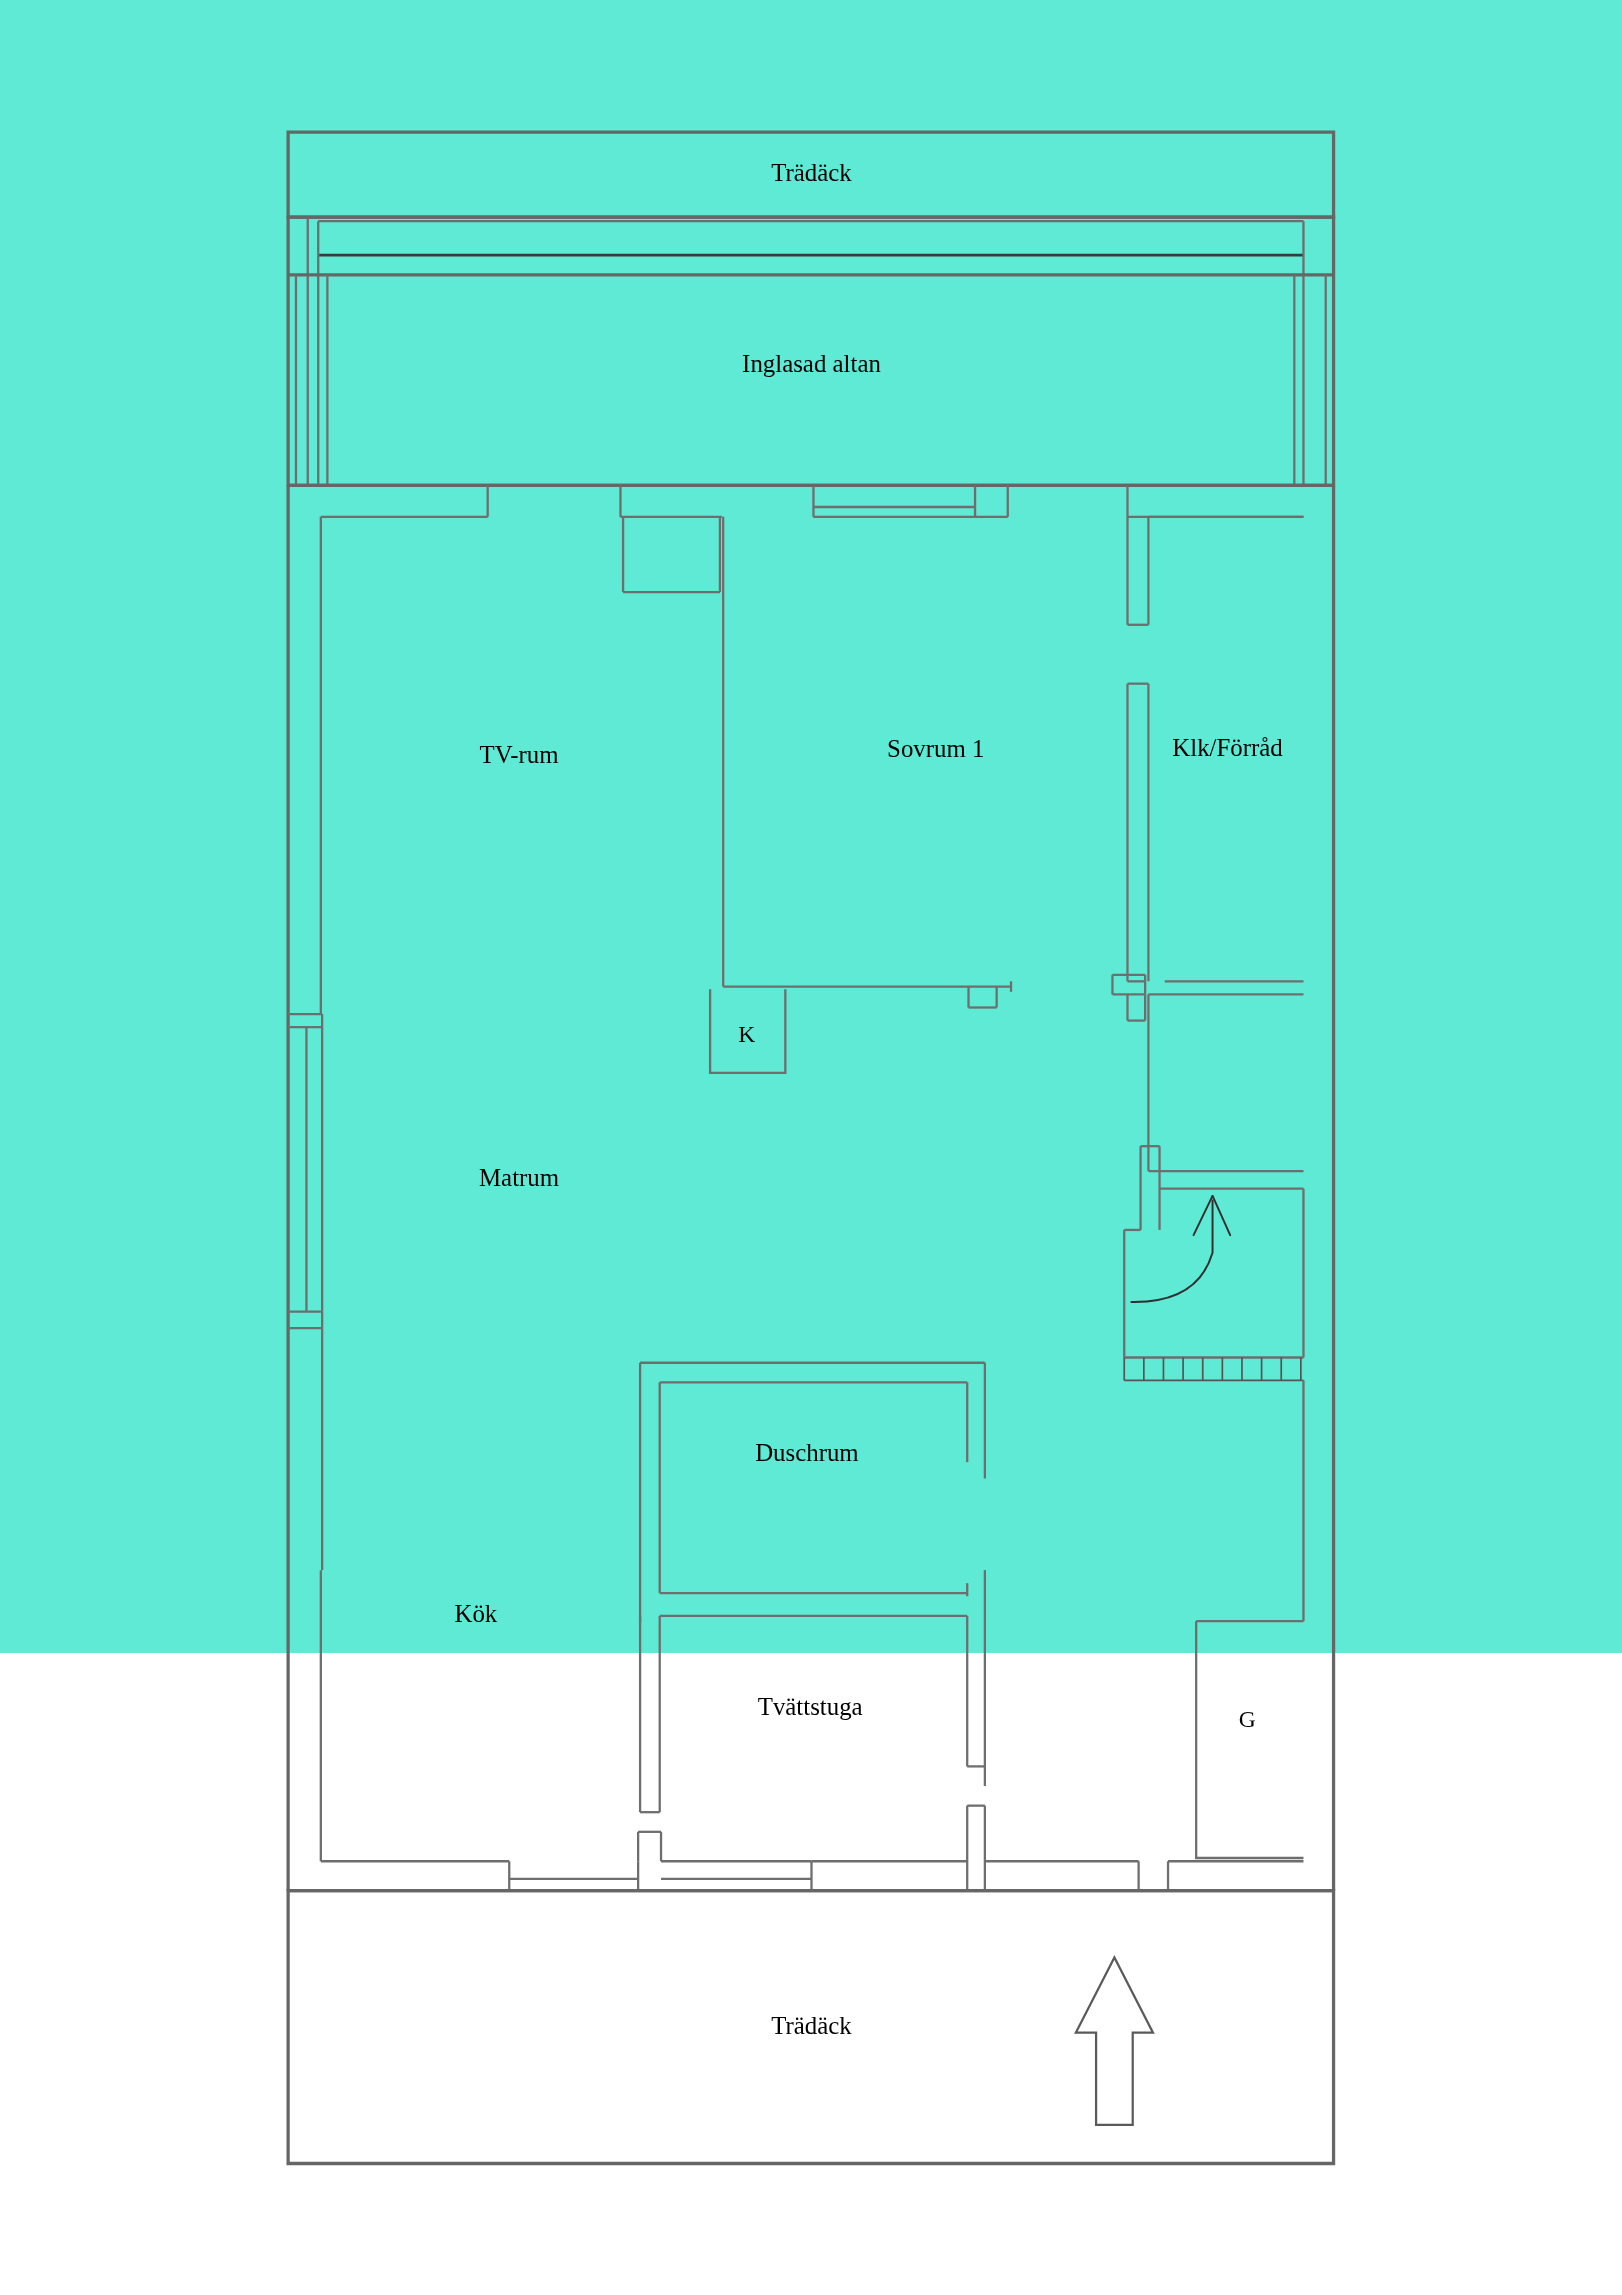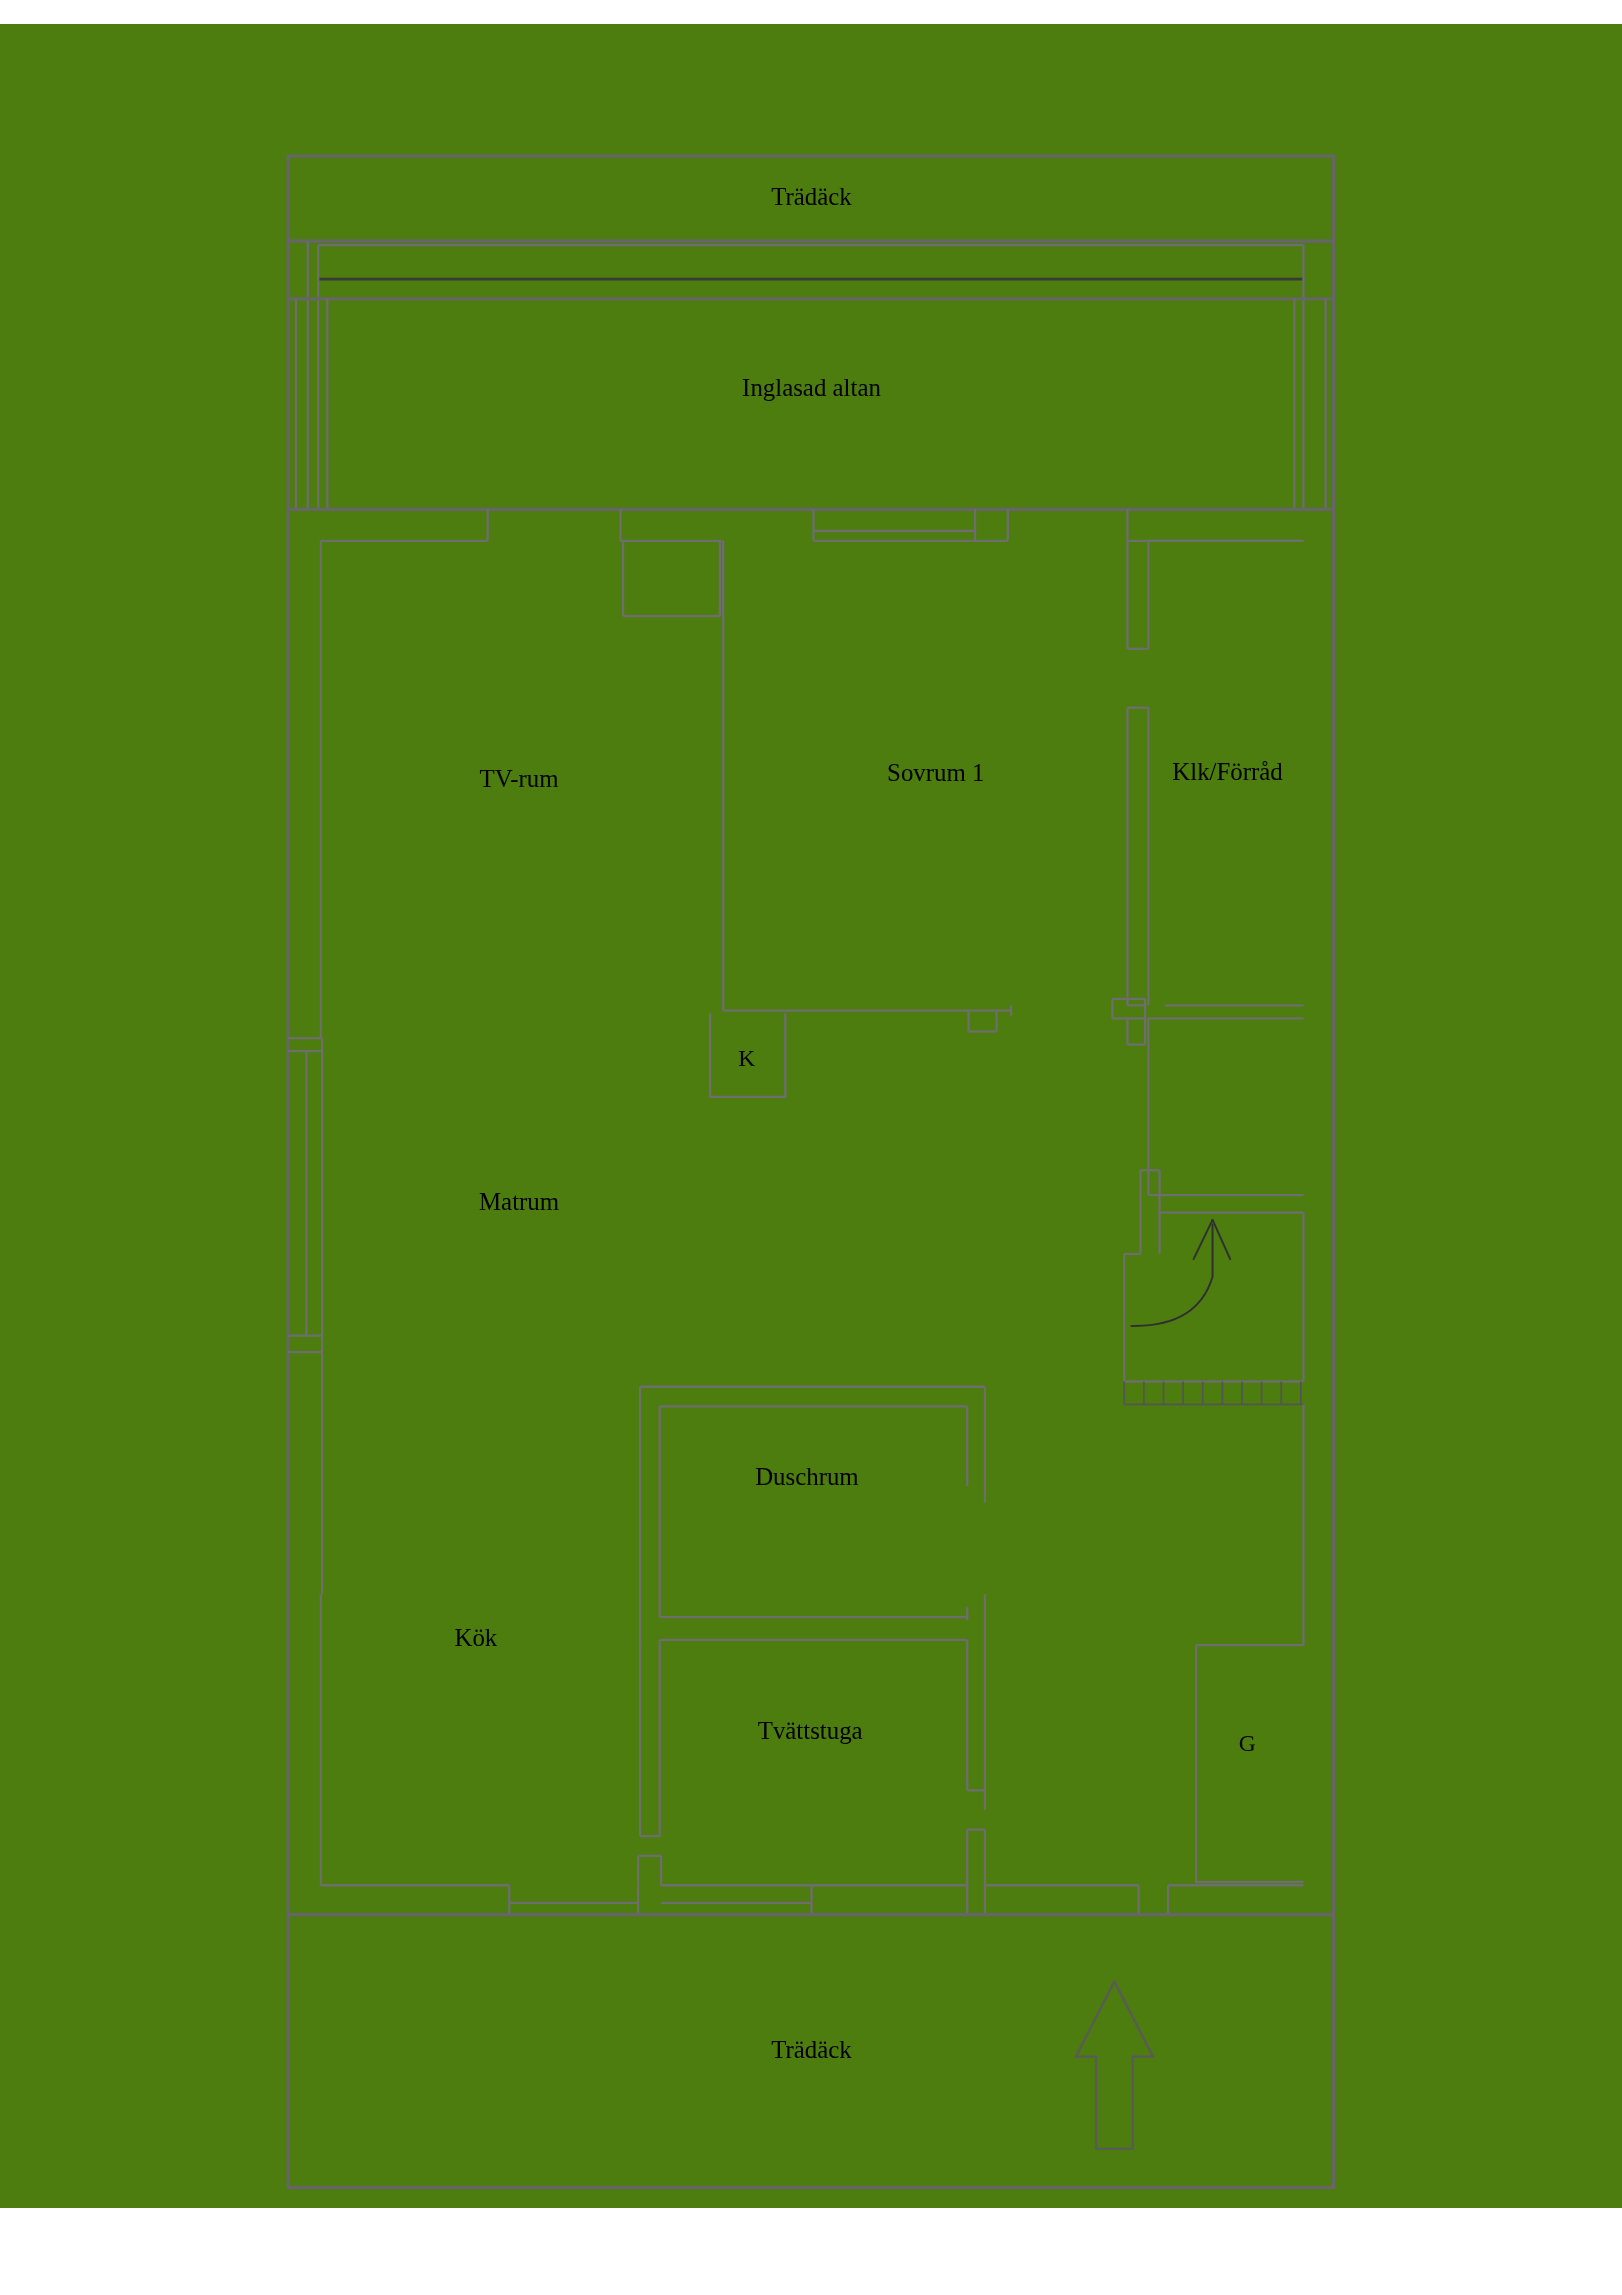--- a/index.html
+++ b/index.html
@@ -10,23 +10,22 @@
   }
   body {
     width: 1623px;
     height: 2295px;
     font-family: "Liberation Serif", "DejaVu Serif", serif;
     overflow: hidden;
   }
   #floorplan-root {
     position: relative;
     width: 1623px;
-    height: 2184px;
-    background: #4d7c0f;
-    margin-top: 24px;
+    height: 1653px;
+    background: #5eead4;
   }
   svg#plan-svg {
     display: block;
     width: 1623px;
     height: 2295px;
   }
   .wall {
     fill: none;
     stroke: #666666;
     stroke-width: 5;

